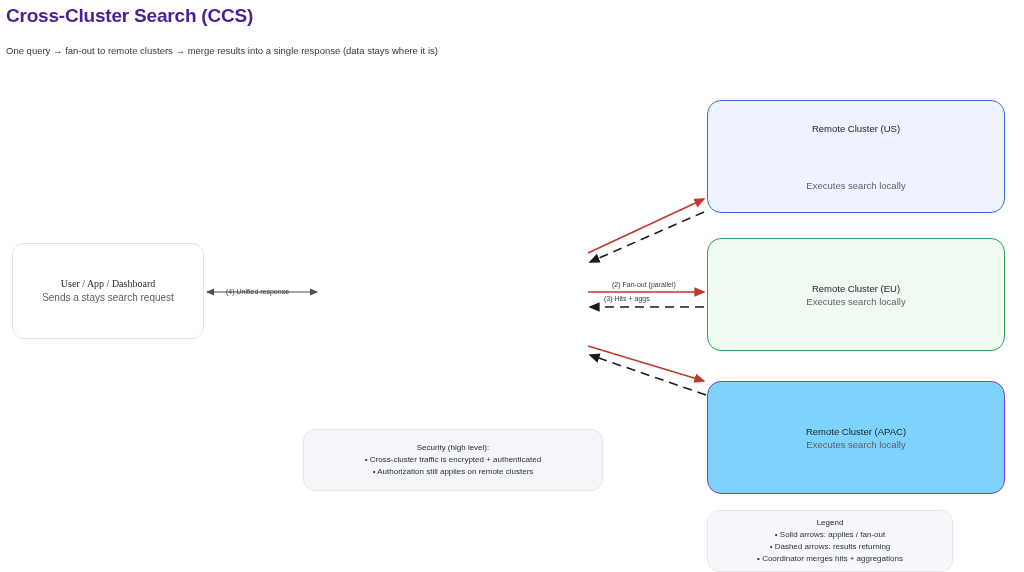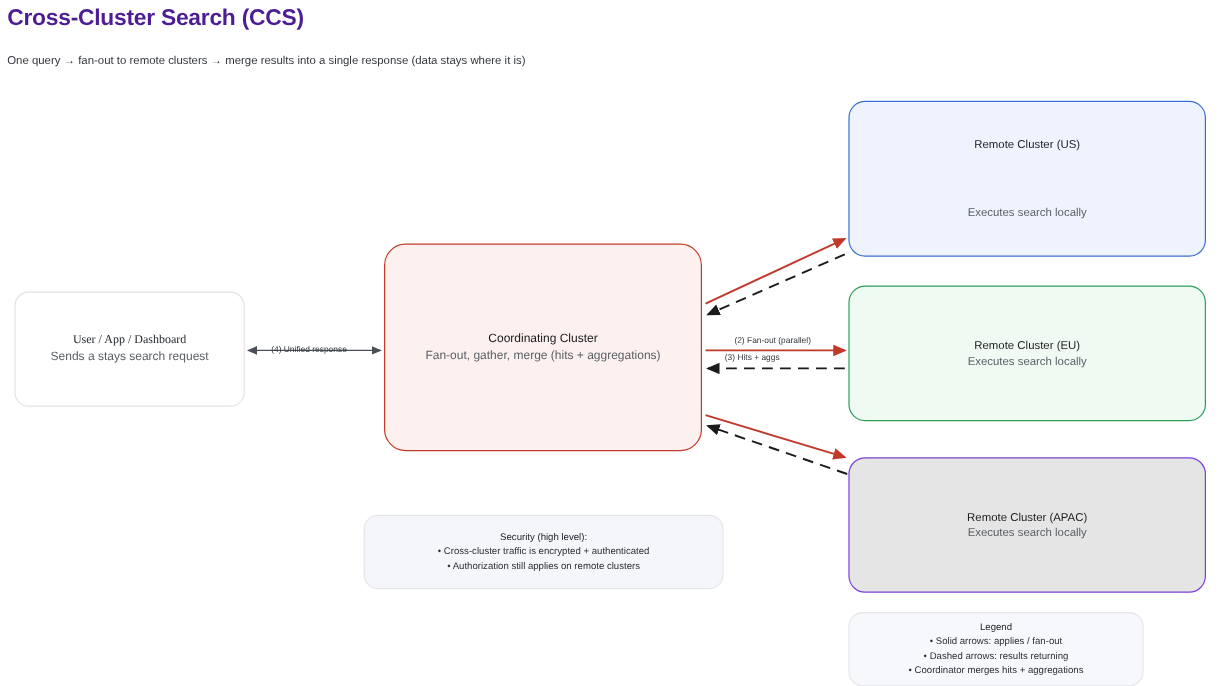--- a/index.html
+++ b/index.html
@@ -55,21 +55,21 @@
 
   #node-coordinator {
     left: 320px; top: 203px; width: 265px; height: 173px;
     border-color: #c0392b; border-width: 1.8px; border-radius: 18px;
     background: #fdf1ef;
   }
   #node-coordinator .title { font-size: 10px; color: #17191c; line-height: 14px; }
   #node-coordinator .sub   { font-size: 10px; line-height: 14px; }
 
   #node-remote-us {
-    left: 707px; top: 84px; width: 298px; height: 130px;
+    left: 707px; top: 100px; width: 298px; height: 113px;
     border-color: #3b6fd4; background: #eef3fd; gap: 44px;
   }
   #node-remote-eu {
     left: 707px; top: 238px; width: 298px; height: 113px;
     border-color: #2e9e5b; background: #effaf2;
   }
   #node-remote-apac {
     left: 707px; top: 381px; width: 298px; height: 113px;
     border-color: #7c3fd8; background: #f3eefc;
   }
@@ -169,36 +169,32 @@
 
   <div class="edge-label" id="label-unified">(4) Unified response</div>
   <div class="edge-label" id="label-fanout">(2) Fan-out (parallel)</div>
   <div class="edge-label" id="label-hits">(3) Hits + aggs</div>
 
   <div class="node" id="node-user" style="border-color: rgb(227, 227, 230); background: rgb(255, 255, 255);">
     <div class="title">User / App / Dashboard</div>
     <div class="sub">Sends a stays search request</div>
   </div>
 
-  <div class="node" id="node-coordinator" style="border-color: rgb(192, 57, 43); background: rgb(253, 241, 239);">
-    <div class="title">Coordinating Cluster</div>
-    <div class="sub">Fan-out, gather, merge (hits + aggregations)</div>
-  </div>
 
   <div class="node" id="node-remote-us" style="border-color: rgb(59, 111, 212); background: rgb(238, 243, 253);">
     <div class="title">Remote Cluster (US)</div>
     <div class="sub">Executes search locally</div>
   </div>
 
   <div class="node" id="node-remote-eu" style="border-color: rgb(46, 158, 91); background: rgb(239, 250, 242);">
     <div class="title">Remote Cluster (EU)</div>
     <div class="sub">Executes search locally</div>
   </div>
 
-  <div class="node" id="node-remote-apac" style="border-color: rgb(124, 63, 216); background: #e5e5e5;">
+  <div class="node" id="node-remote-apac" style="border-color: rgb(124, 63, 216); background: #7dd3fc;">
     <div class="title">Remote Cluster (APAC)</div>
     <div class="sub">Executes search locally</div>
   </div>
 
   <div class="note" id="note-security">
     <div class="note-title">Security (high level):</div>
     <div class="note-line">• Cross-cluster traffic is encrypted + authenticated</div>
     <div class="note-line">• Authorization still applies on remote clusters</div>
   </div>
 

